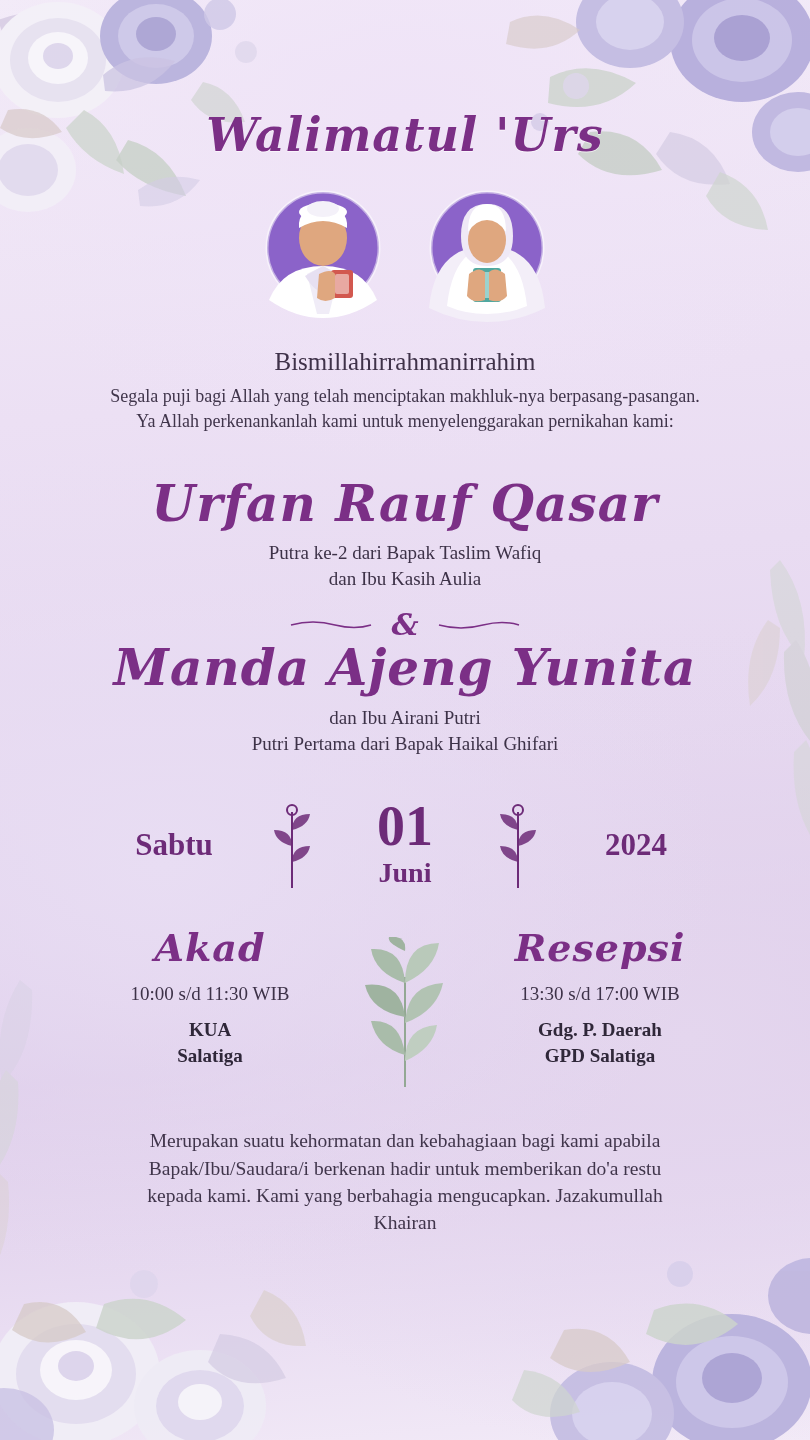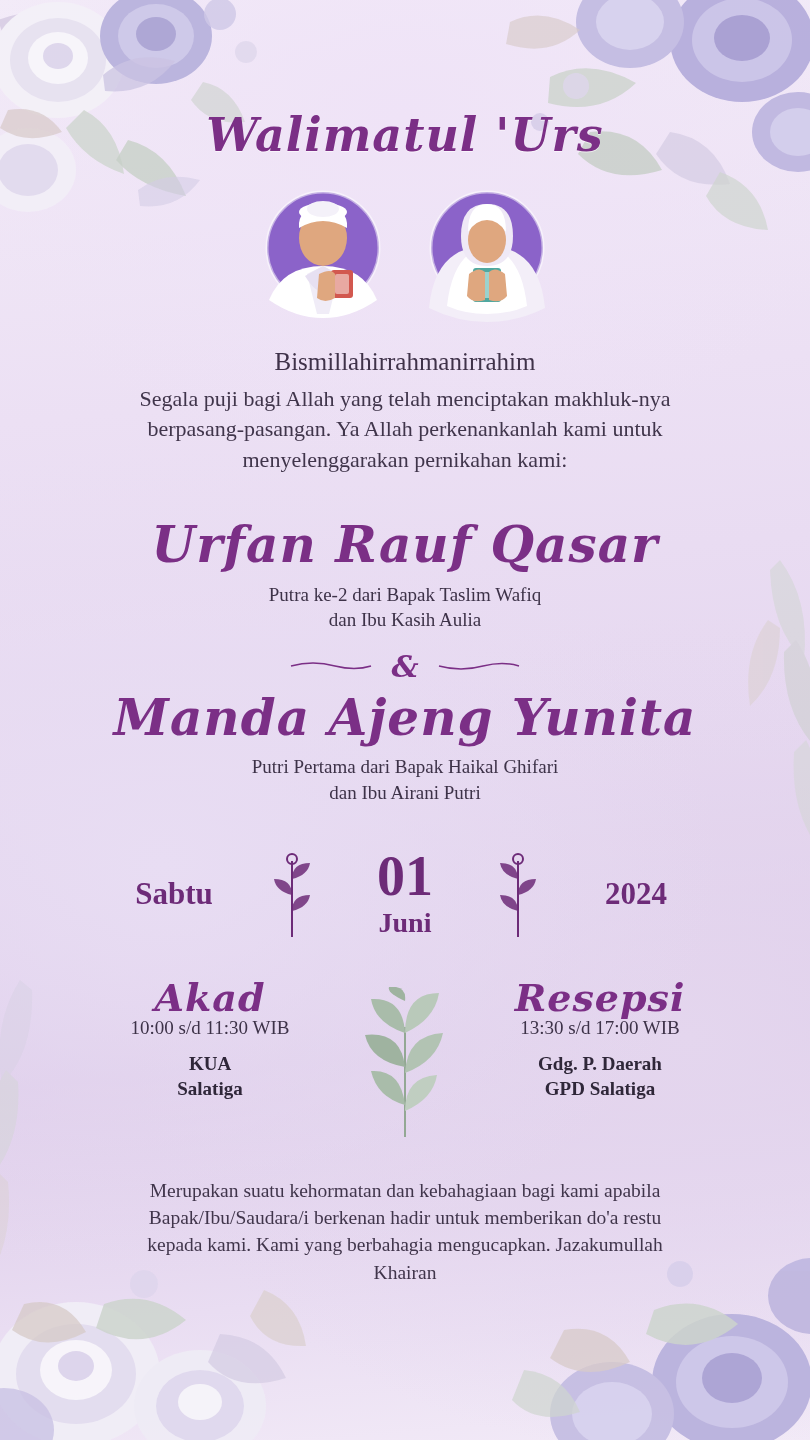--- a/index.html
+++ b/index.html
@@ -72,32 +72,31 @@
 
   
   .bismillah {
     margin-top: 26px;
     font-size: 25px;
     color: #3f3249;
   }
   .opening {
     margin: 8px auto 0;
     width: 600px;
-    font-size: 22px;
+    font-size: 18px;
     line-height: 1.38;
     color: #40354b;
   }
   .groom-name {
     font-size: 50px;
     margin-top: 44px;
     line-height: 1.05;
   }
   .bride-name {
     font-size: 50px;
-    margin-top: 8px;
     line-height: 1.05;
   }
   .parents {
     margin-top: 10px;
     font-size: 19px;
     line-height: 1.35;
     color: #3d3248;
   }
   .amp-row {
     margin-top: 16px;
@@ -158,21 +157,21 @@
     display: flex;
     align-items: flex-start;
     justify-content: center;
   }
   .event-col { width: 280px; }
   .event-title {
     font-size: 38px;
     line-height: 1;
   }
   .event-time {
-    margin-top: 0;
+    margin-top: 16px;
     font-size: 19px;
     color: #3d3248;
   }
   .event-venue {
     margin-top: 12px;
     font-size: 19px;
     font-weight: bold;
     line-height: 1.35;
     color: #2f2739;
   }
@@ -351,22 +350,22 @@
         <path d="M2 5 q22 -6 44 0 q20 5 36 0" fill="none" stroke="#7b2f86" stroke-width="1.5"></path>
       </svg>
       <span class="amp">&amp;</span>
       <svg class="amp-line" viewBox="0 0 84 10">
         <path d="M2 5 q22 6 44 0 q20 -5 36 0" fill="none" stroke="#7b2f86" stroke-width="1.5"></path>
       </svg>
     </div>
 
     <div class="script bride-name">Manda Ajeng Yunita</div>
     <div class="parents">
+      <div>dan Ibu Airani Putri</div>
       <div>Putri Pertama dari Bapak Haikal Ghifari</div>
-      <div>dan Ibu Airani Putri</div>
     </div>
 
     <div class="date-row">
       <div class="day-word">Sabtu</div>
       <svg class="sprig" viewBox="0 0 44 86">
         <path d="M22 86 L22 10" stroke="#6d2b78" stroke-width="2" fill="none"></path>
         <circle cx="22" cy="8" r="5" fill="none" stroke="#6d2b78" stroke-width="2"></circle>
         <path d="M22 28 q16 -4 18 -16 q-18 0 -18 16 z" fill="#6d2b78" opacity=".85"></path>
         <path d="M22 44 q-16 -4 -18 -16 q18 0 18 16 z" fill="#6d2b78" opacity=".85"></path>
         <path d="M22 60 q16 -4 18 -16 q-18 0 -18 16 z" fill="#6d2b78" opacity=".85"></path>

